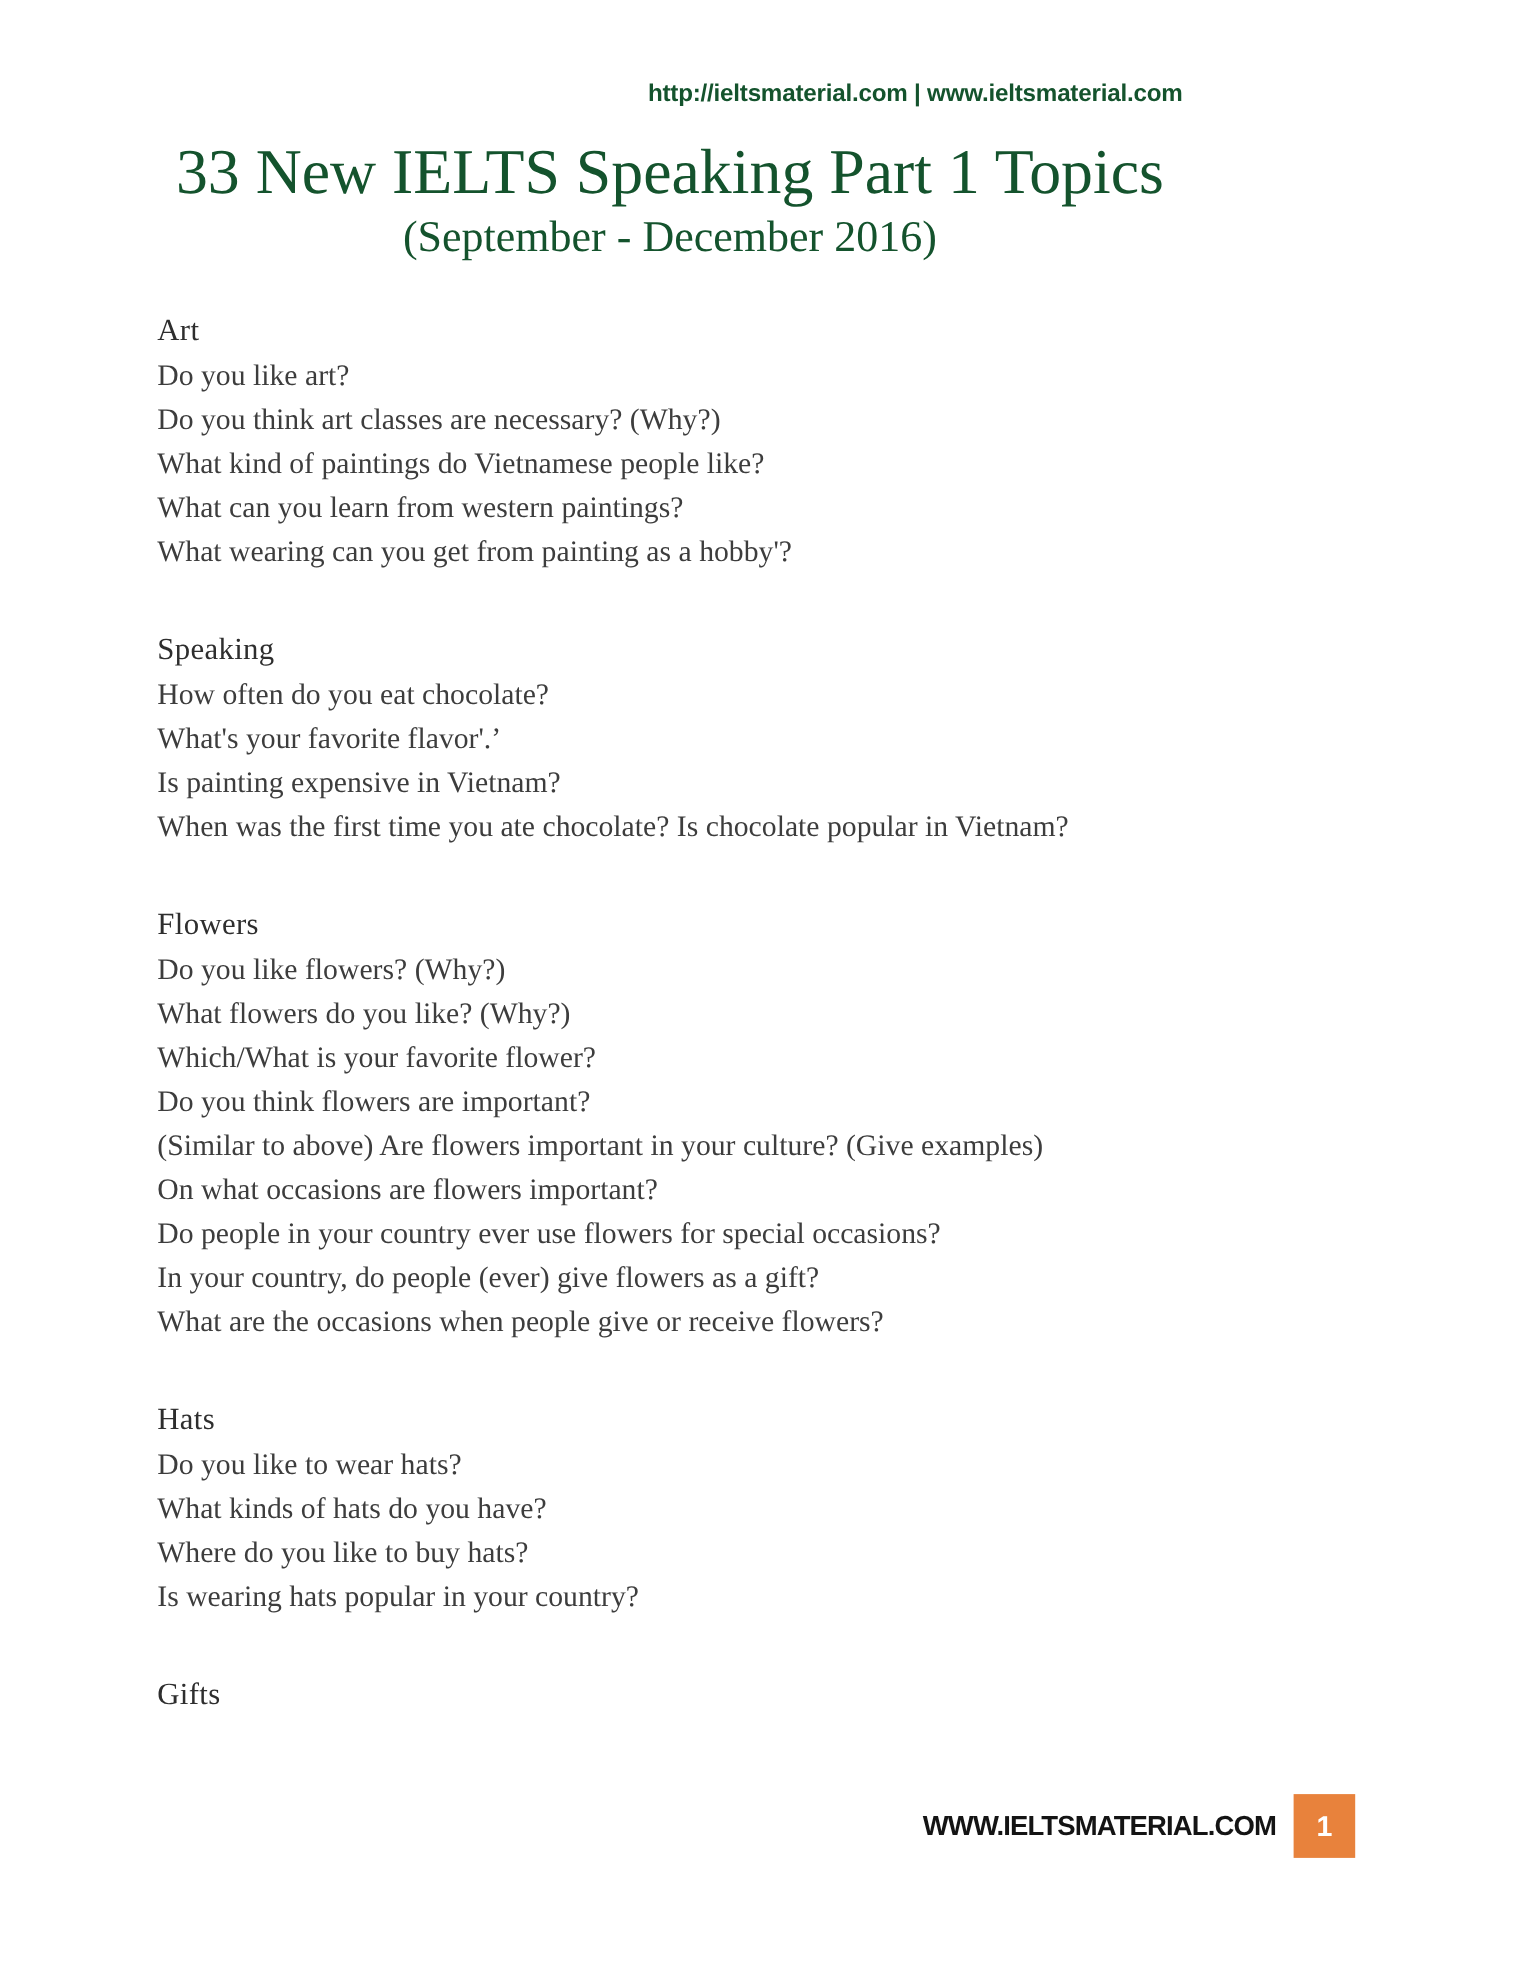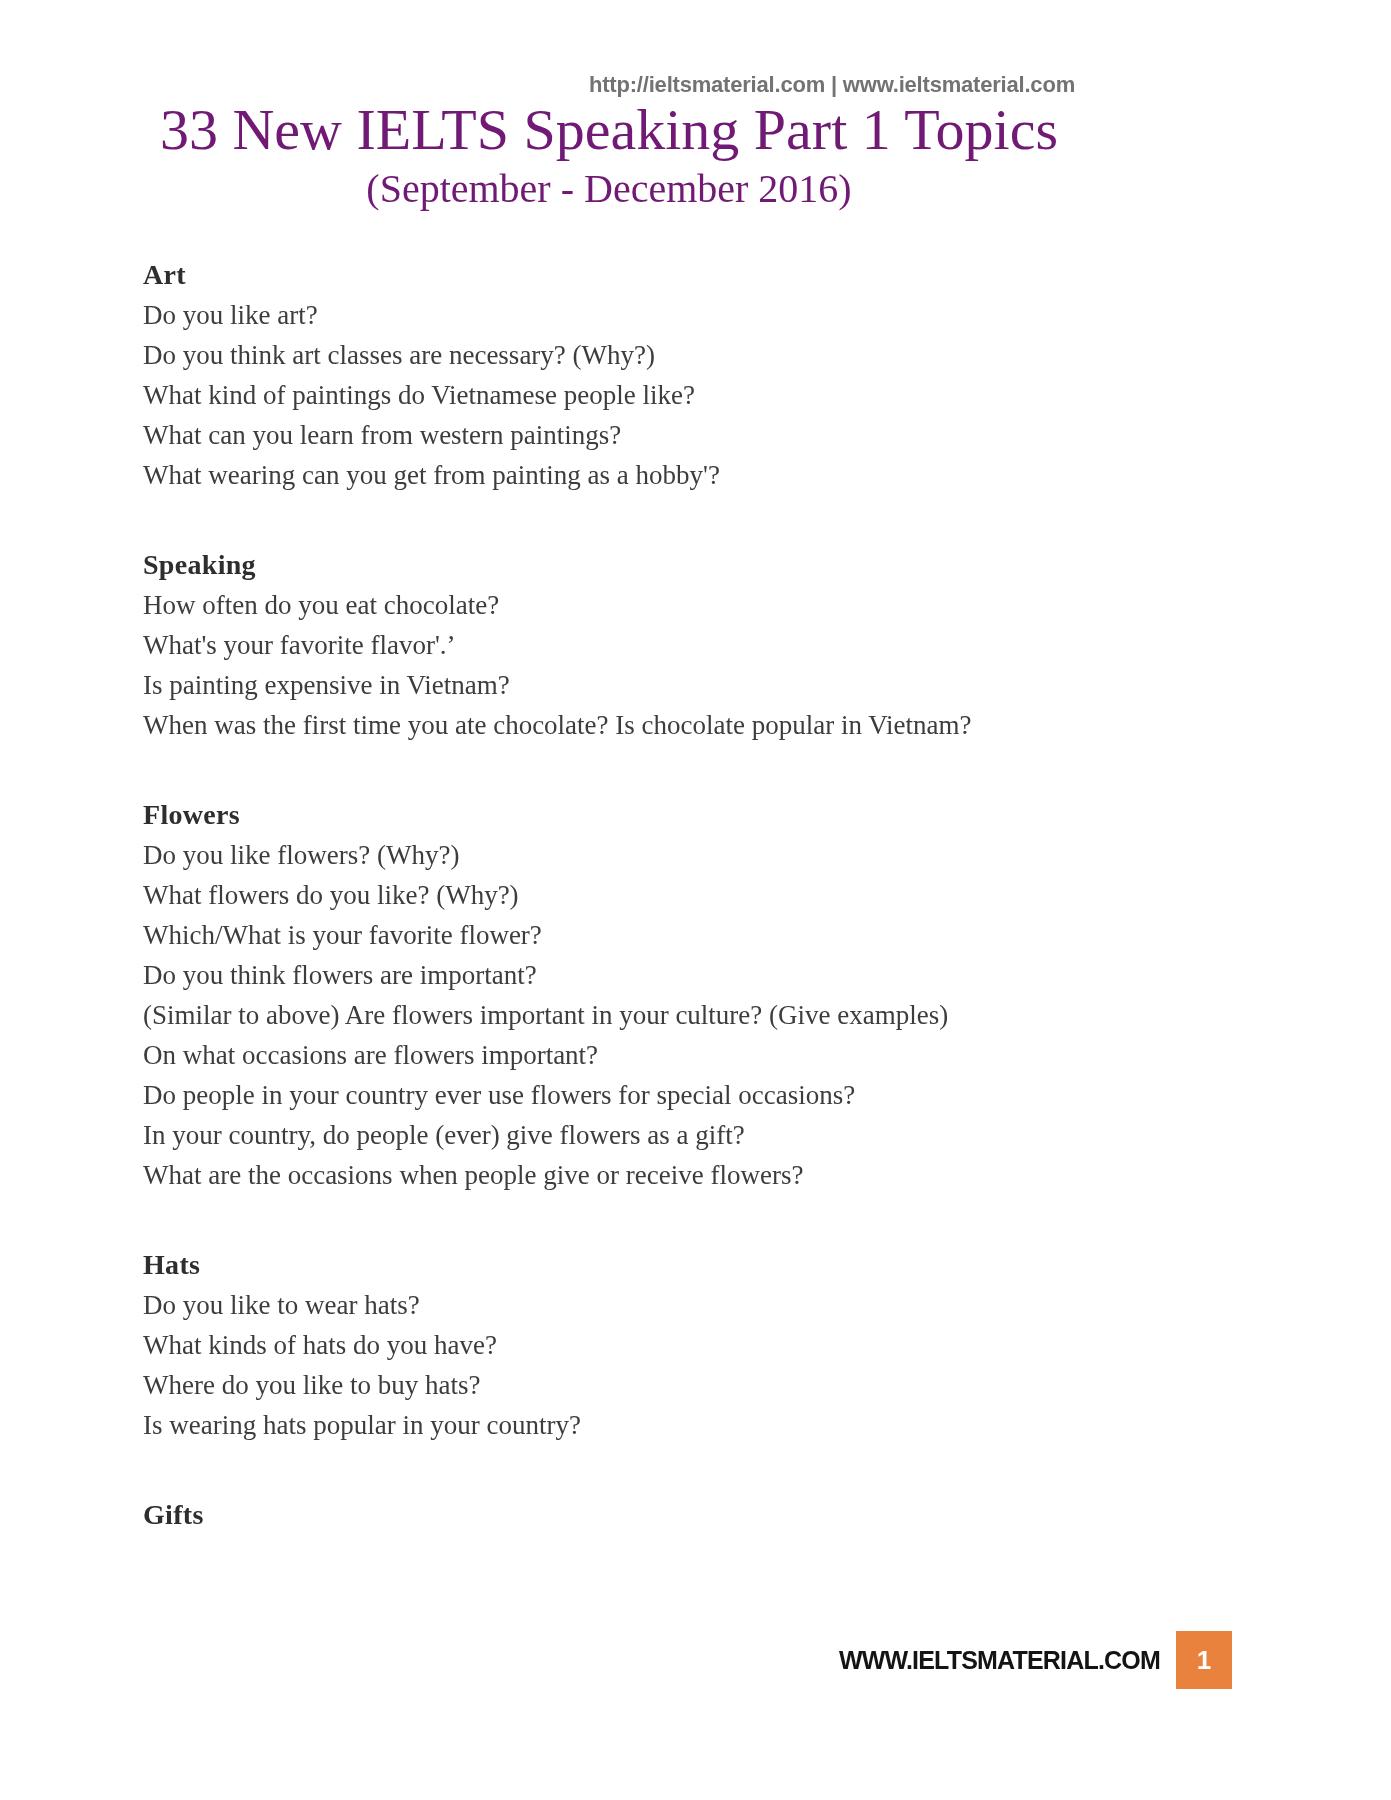--- a/index.html
+++ b/index.html
@@ -9,27 +9,28 @@
     background:#ffffff;
     font-family:"Liberation Serif", serif;
     overflow:hidden;
   }
   .header {
     padding:72px 316px 0 143px;
     text-align:right;
     font-family:"Liberation Sans", sans-serif;
     font-weight:bold;
     font-size:22px;
-    color:#737373;
+    color:#14532d;
     letter-spacing:-0.2px;
   }
   .title-block {
+    margin-top:26px;
     padding:0 316px 0 143px;
     text-align:center;
-    color:#701a75;
+    color:#14532d;
   }
   .title {
     font-size:58px;
     line-height:1.12;
     font-weight:normal;
     margin:0;
   }
   .subtitle {
     font-size:40px;
     line-height:1.2;
@@ -41,21 +42,21 @@
     font-size:27px;
     line-height:40px;
     color:#3d3d3d;
   }
   .topic { margin:0; }
   .topic + .topic { margin-top:50px; }
   .topic h2 {
     margin:0;
     font-size:28px;
     line-height:40px;
-    font-weight:bold;
+    font-weight:normal;
     color:#2e2e2e;
     letter-spacing:0.3px;
   }
   .q { margin:0; }
   .footer {
     position:absolute;
     top:1631px;
     right:159px;
     display:flex;
     align-items:center;

